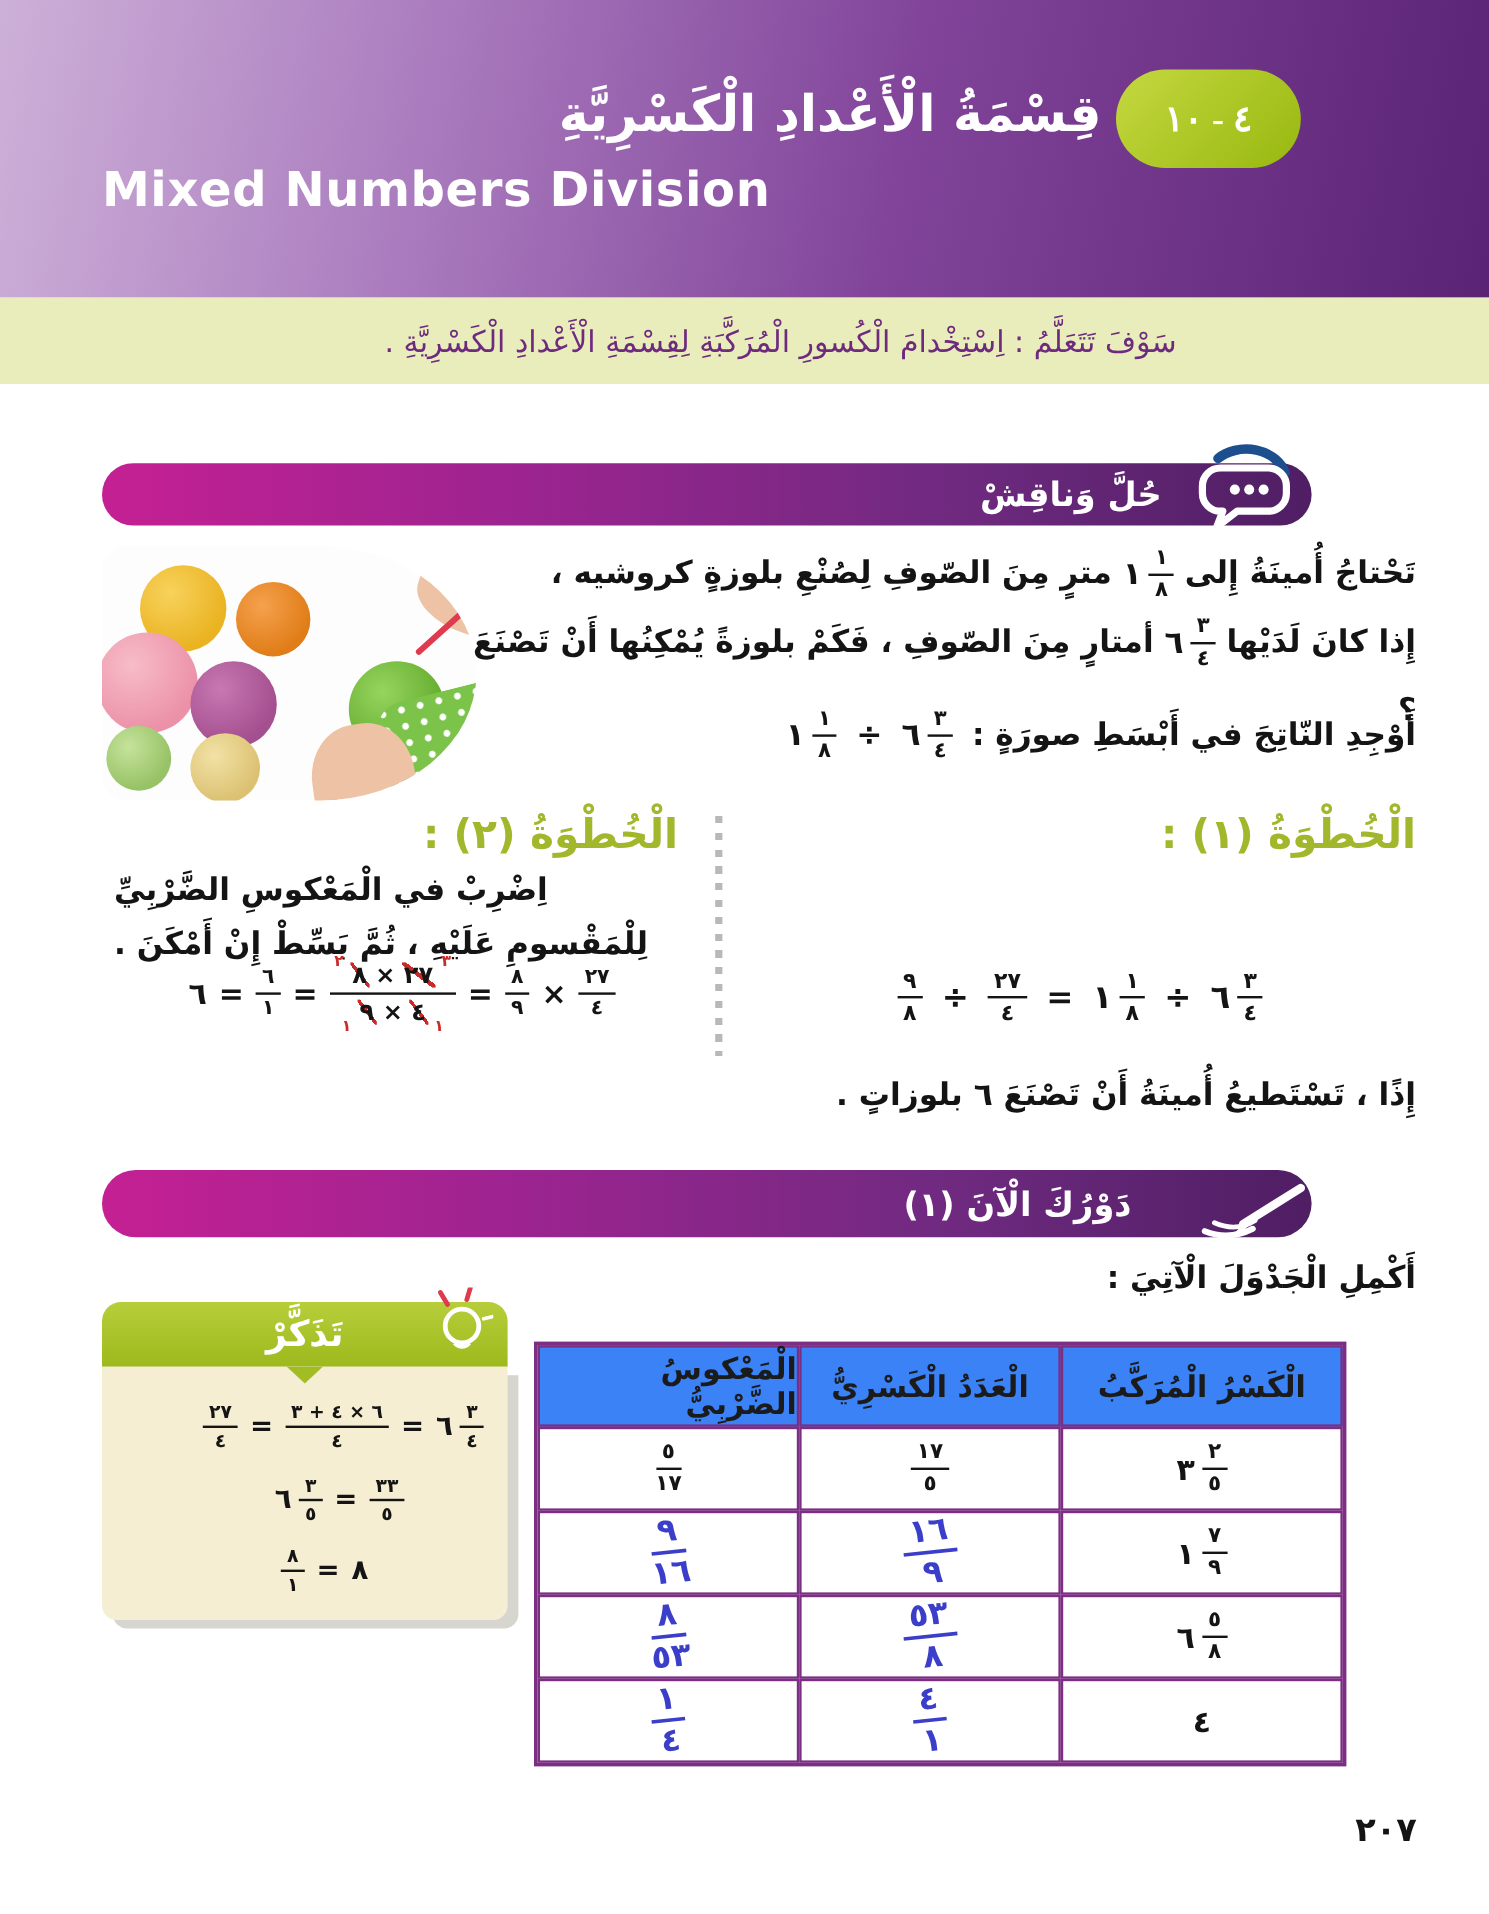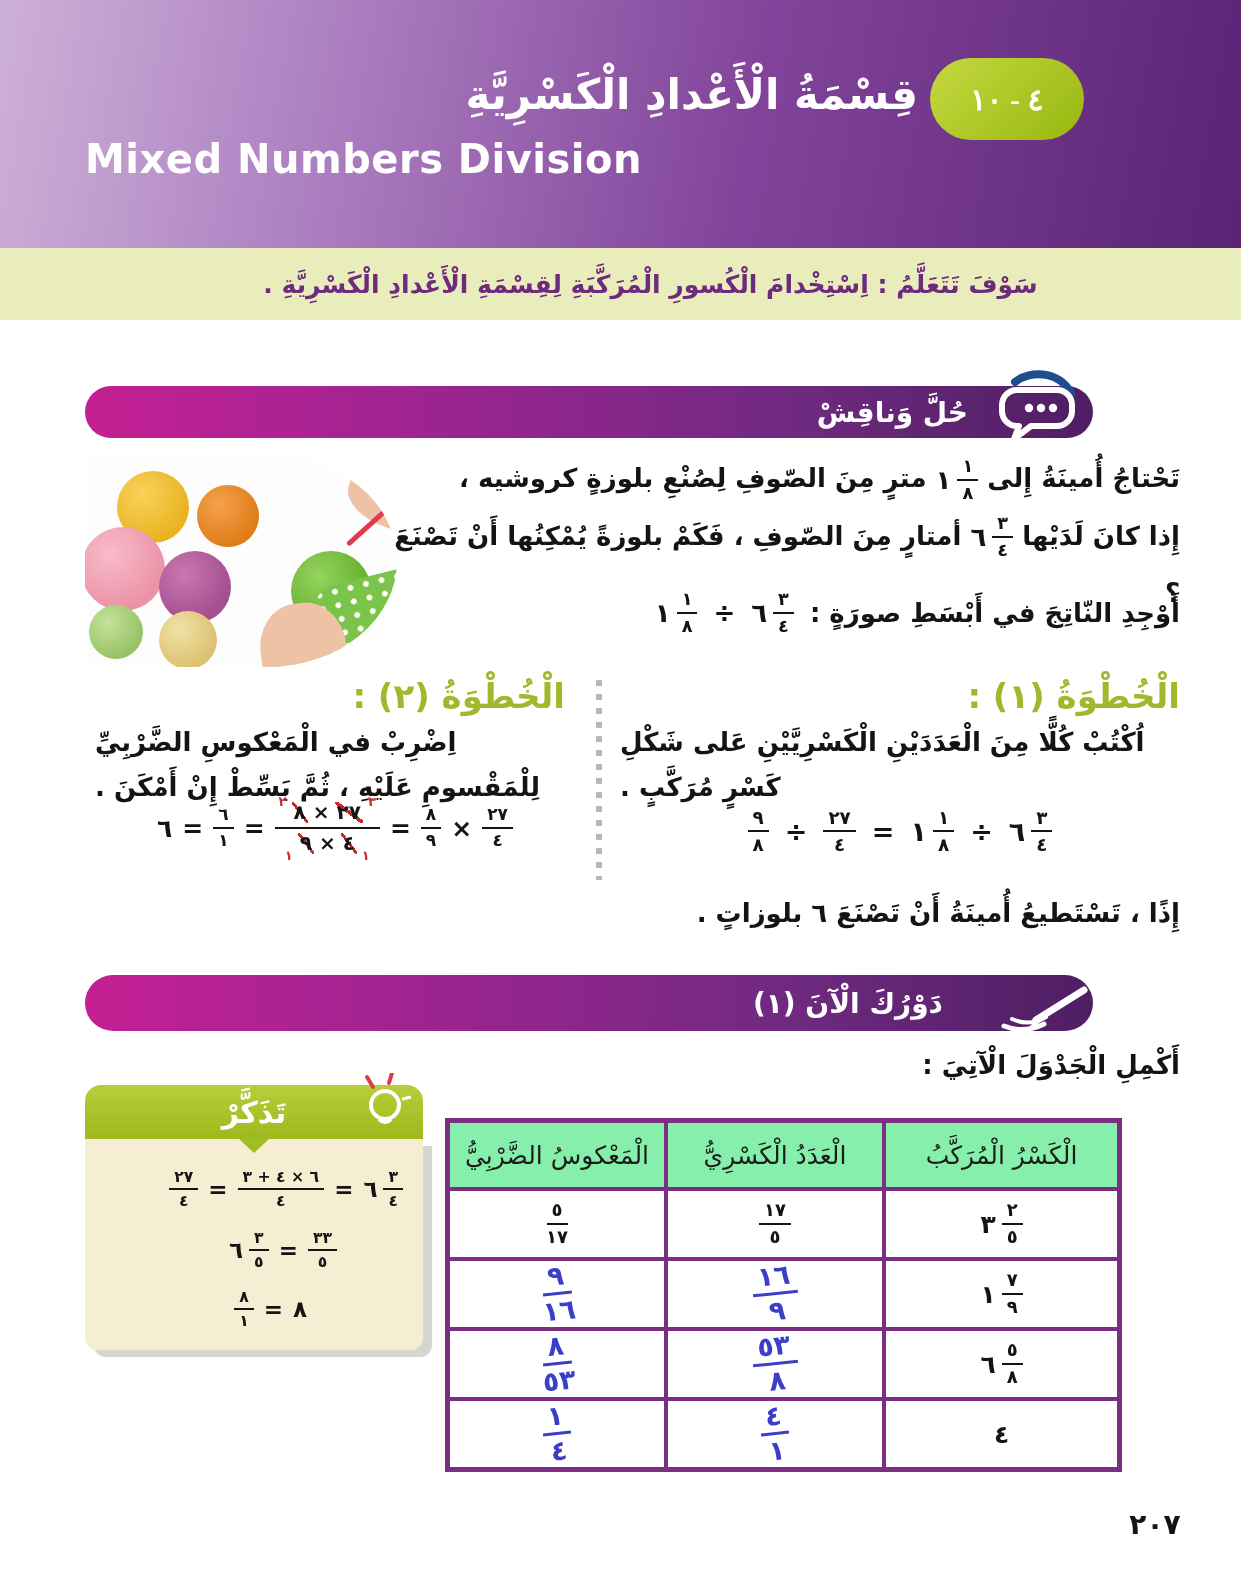--- a/index.html
+++ b/index.html
@@ -9,21 +9,21 @@
   .hdr{position:absolute;left:0;top:0;width:1241px;height:248px;
        background:linear-gradient(100deg,#cdb0d8 0%,#ab7dbf 28%,#81449a 60%,#5a2374 100%);}
   .badge{position:absolute;left:930px;top:58px;width:154px;height:82px;border-radius:41px;
          background:linear-gradient(135deg,#c5d840,#97b80f);display:flex;align-items:center;
          justify-content:center;color:#fff;font-size:30px;font-weight:bold;font-family:Liberation Serif, serif;}
   .title-ar{position:absolute;right:323px;top:70px;color:#fff;font-size:42px;font-weight:bold;}
   .title-en{position:absolute;left:85px;top:136px;color:#fff;font-size:40px;font-weight:bold;
             letter-spacing:.5px;direction:ltr;}
   .band{position:absolute;left:0;top:248px;width:1241px;height:72px;background:#e9edbc;
         display:flex;align-items:center;justify-content:center;color:#6e2b7e;
-        font-size:25px;font-weight:bold;padding:0 60px 0 120px;box-sizing:border-box;}
+        font-size:25px;font-weight:normal;padding:0 60px 0 120px;box-sizing:border-box;}
   
   .banner{position:absolute;left:85px;width:1008px;border-radius:28px;color:#fff;
           font-size:28px;font-weight:bold;display:flex;align-items:center;
           background:linear-gradient(to left,#4f1e63 0%,#6f2a80 30%,#9c2490 65%,#c42093 100%);}
   .banner.discuss{top:386px;height:52px;}
   .banner.turn{top:975px;height:56px;}
   .banner .btxt{padding-right:125px;}
   .banner.turn .btxt{padding-right:150px;}
   .icon-abs{position:absolute;}
   
@@ -87,21 +87,21 @@
   .rem-line{display:flex;direction:rtl;align-items:center;gap:10px;font-size:23px;
             font-weight:600;margin-bottom:20px;}
   .rem-line.l2{padding-right:66px;margin-bottom:18px;}
   .rem-line.l3{padding-right:96px;margin-bottom:0;}
   
   .tbl{position:absolute;left:445px;top:1118px;width:677px;border:3px solid #7b2e82;
        display:grid;grid-template-columns:235px 218px 218px;direction:rtl;background:#fff;
        box-sizing:border-box;}
   .tc{border:2px solid #7b2e82;display:flex;align-items:center;justify-content:center;
       min-height:66px;font-size:25px;font-weight:600;overflow:visible;}
-  .th{background:#86efac;font-weight:normal;font-size:25px;min-height:64px;color:#1b1b1b;}
+  .th{background:#3b82f6;font-weight:bold;font-size:25px;min-height:64px;color:#1b1b1b;}
   .hand{color:#3b3ec9;font-weight:bold;transform:rotate(-6deg);}
   .hand .fn{border-bottom:3px solid #3b3ec9;font-size:27px;padding:0 6px 2px;}
   .hand .fd{font-size:27px;padding:2px 6px 0;}
   .tc .frac.pr{font-size:18px;}
   .pageno{position:absolute;left:1118px;top:1508px;width:74px;text-align:center;
           font-size:28px;font-weight:bold;}
   svg{display:block;}
 </style>
 </head>
 <body>
@@ -185,21 +185,20 @@
     <span class="mixed">
       <span class="frac">
           <span class="fn">١</span>
           <span class="fd">٨</span>
         </span>
       <span>١</span>
     </span>
   </div>
 
   <div class="shead s1head">الْخُطْوَةُ (١) :</div>
-  <div class="sbody s1body">اُكْتُبْ كُلًّا مِنَ الْعَدَدَيْنِ الْكَسْرِيَّيْنِ عَلى شَكْلِ كَسْرٍ مُرَكَّبٍ .</div>
   <div class="seq s1eq">
     <span class="mixed">
       <span class="frac">
           <span class="fn">٣</span>
           <span class="fd">٤</span>
         </span>
       <span>٦</span>
     </span>
     <span>÷</span>
     <span class="mixed">

